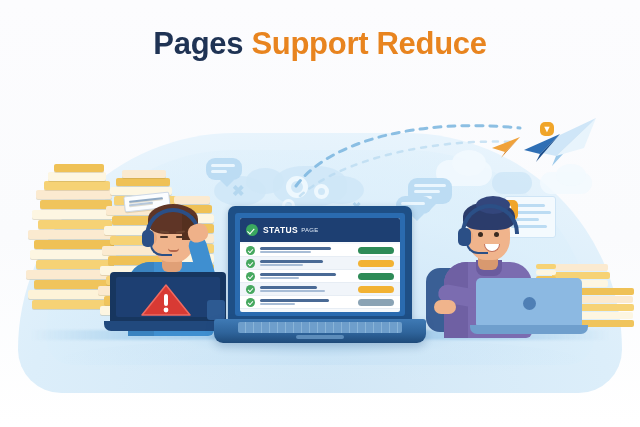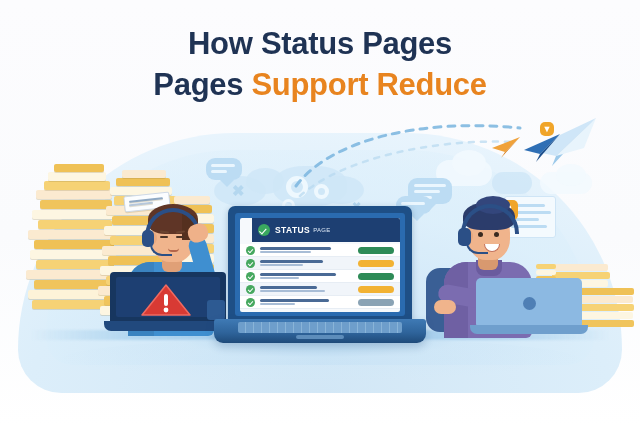--- a/index.html
+++ b/index.html
@@ -68,21 +68,21 @@
 
   
   .warn { position:absolute; z-index:18; }
 
   
   .clap { position:absolute; left:214px; top:206px; width:212px; height:145px; z-index:22; }
   .clap-lid { position:absolute; left:14px; top:0; width:184px; height:115px; background:#1e4f86;
               border-radius:7px 7px 2px 2px; box-shadow:0 2px 6px rgba(26,62,104,.3); }
   .clap-inner { position:absolute; left:7px; top:7px; right:7px; bottom:5px; background:#2a6bb0; border-radius:3px; }
   .scrn { position:absolute; left:5px; top:5px; right:5px; bottom:4px; background:#f6f9fc; border-radius:2px; overflow:hidden; }
-  .sp-head { position:relative; height:21px; background:#1d3f72; display:flex; align-items:center; padding:12px 6px;margin-left:12px; }
+  .sp-head { position:relative; height:21px; background:#1d3f72; display:flex; align-items:center; padding:12px 6px; }
   .sp-logo { width:12px; height:12px; border-radius:50%; background:#3aa85f; position:relative; flex:none; margin-right:5px; }
   .sp-logo:after { content:""; position:absolute; left:3.4px; top:3px; width:3px; height:5.5px;
                    border:1.6px solid #fff; border-top:0; border-left:0; transform:rotate(42deg); }
   .sp-t1 { color:#ffffff; font-size:8.5px; font-weight:bold; letter-spacing:.4px; }
   .sp-t2 { color:#dfeaf7; font-size:6px; letter-spacing:.3px; margin-left:3px; }
   .sp-meta { position:absolute; right:5px; top:4px; width:48px; }
   .sp-meta .mline { height:2px; background:#7f9cc4; border-radius:2px; margin-bottom:2.5px; }
   .sp-meta .mline.sm { width:60%; background:#5f82b4; }
   .sp-rows { padding:2px 0 0 0; }
   .sp-row { display:flex; align-items:center; height:13px; padding:0 6px; border-bottom:1px solid #e7edf4; }
@@ -112,21 +112,20 @@
   .deskline { position:absolute; left:30px; top:330px; width:580px; height:10px;
           background: linear-gradient(90deg, rgba(188,220,243,0) 0%, rgba(166,207,236,.75) 18%, rgba(150,196,230,.85) 50%, rgba(166,207,236,.75) 82%, rgba(188,220,243,0) 100%);
           z-index:4; filter: blur(1px); }
 </style>
 </head>
 <body>
 
 <div class="stage">
 
   <div class="title-wrap">
-    <div class="title-line">How Status Pages</div>
     <div class="title-line"><span>Pages </span><span class="accent">Support Reduce</span></div>
   </div>
 
   <div class="arc"></div>
   <div class="arc2"></div>
   <div class="deskline"></div>
   <div class="refl"></div>
 
   <div class="cloud" style="left:214px;top:176px;width:52px;height:30px;"></div>
   <div class="cloud" style="left:246px;top:168px;width:38px;height:26px;"></div>

